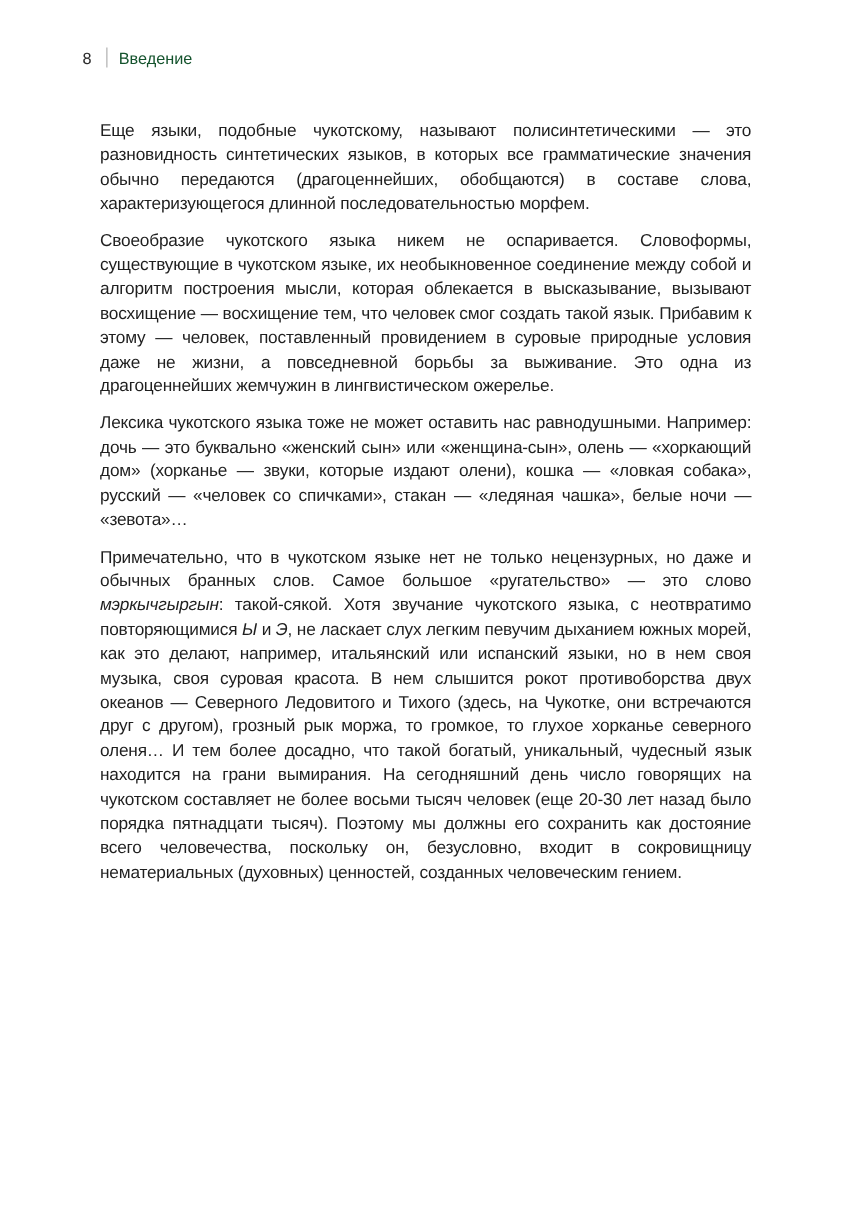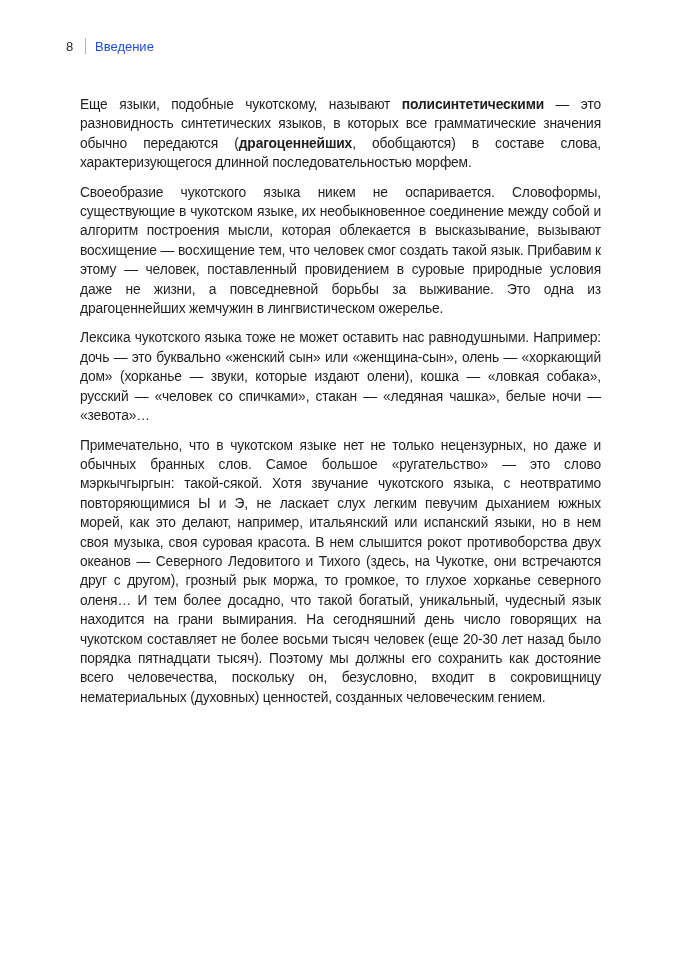--- a/index.html
+++ b/index.html
@@ -29,35 +29,35 @@
     min-width: 10px;
   }
   .header-divider {
     display: inline-block;
     width: 1px;
     height: 16px;
     background: #b3b3b3;
     margin: 0 9px;
   }
   .section-title {
-    color: #1d4ed8;
+    color: #14532d;
   }
   .page-body {
     width: 521px;
     margin: 41px 0 0 80px;
     font-size: 13.8px;
     line-height: 19.4px;
     letter-spacing: -0.15px;
     text-align: justify;
   }
   .page-body p {
     margin: 0 0 10px 0;
   }
-  .b { font-weight: bold; }
-  .i { }
+  .b { font-weight: normal; }
+  .i { font-style: italic; }
 </style>
 </head>
 <body>
 
 <div class="page">
   <header class="page-header">
     <span class="page-number">8</span>
     <span class="header-divider"></span>
     <span class="section-title">Введение</span>
   </header>

